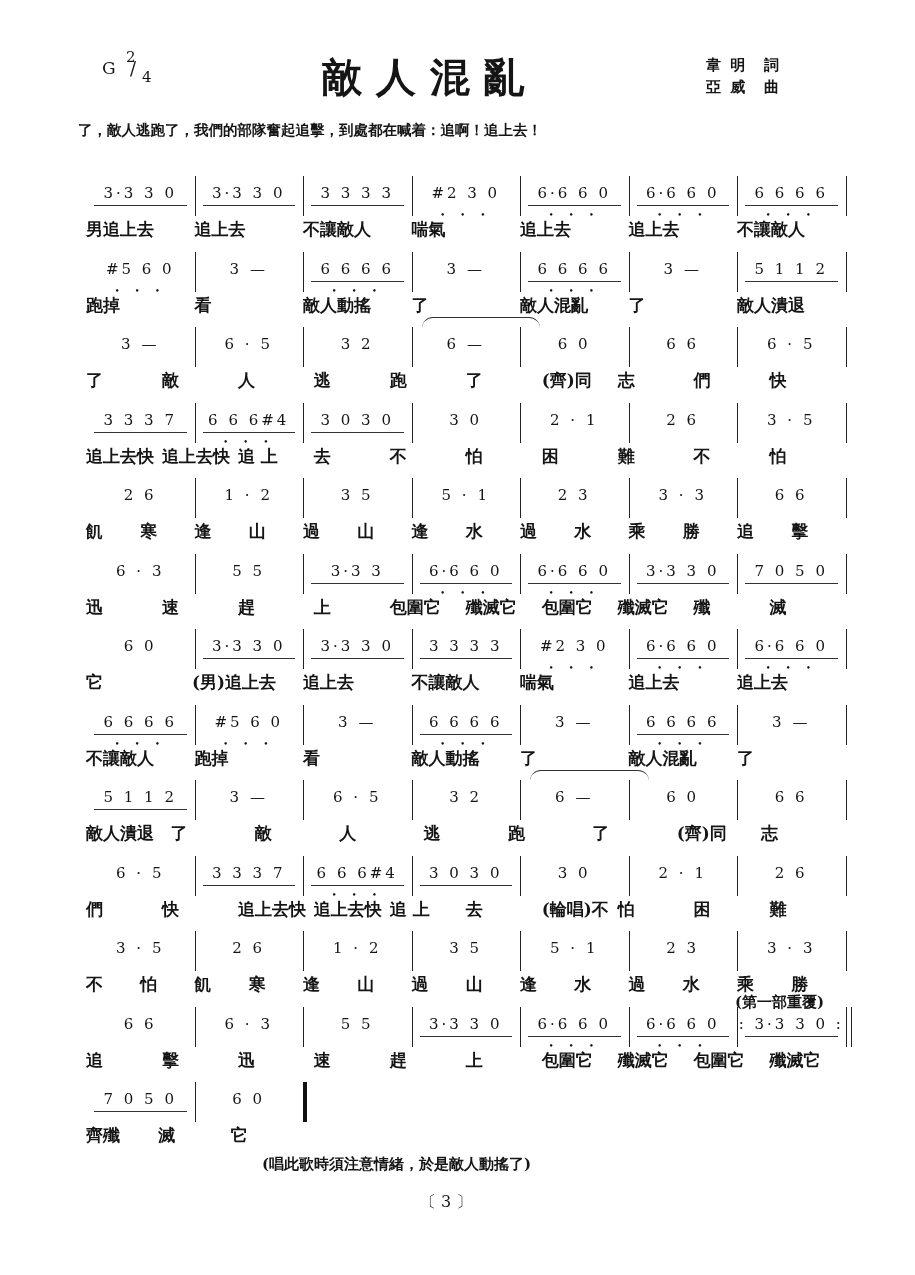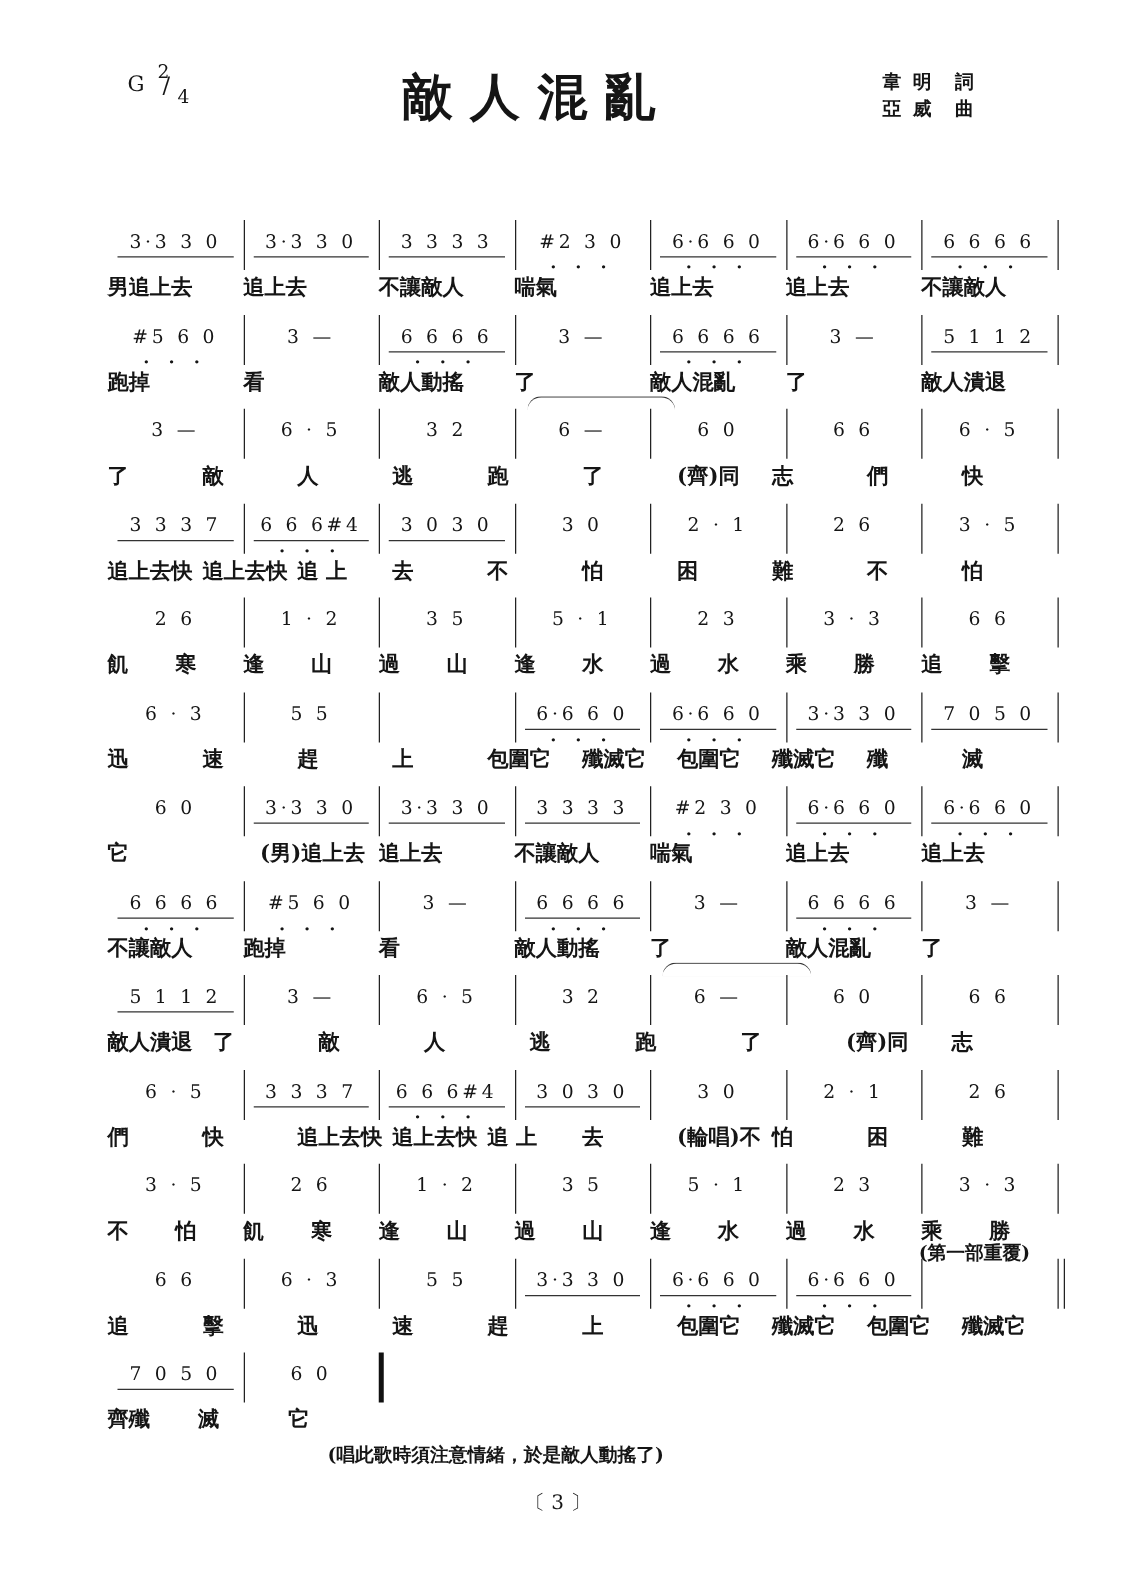--- a/index.html
+++ b/index.html
@@ -43,20 +43,21 @@
 </div>
 <div class="abs title">敵人混亂</div>
 <div class="abs credit" style="top:56px">
   <span class="who">韋 明</span><span>詞</span>
 </div>
 <div class="abs credit" style="top:78px">
   <span class="who">亞 威</span><span>曲</span>
 </div>
 
 <div class="abs intro">
+  <p class="l2">了，敵人逃跑了，我們的部隊奮起追擊，到處都在喊着：追啊！追上去！</p>
 </div>
 
 <div id="score">
     <div class="row" style="top: 172px;">
       <div class="m" style="left: 0px; width: 108.5px;">
         <span class="txt">3·3 3 0</span>
         <div class="ul"></div>
       </div>
       <div class="m" style="left: 108.5px; width: 108.5px;">
         <span class="txt">3·3 3 0</span>
@@ -282,20 +283,24 @@
       <span style="left: 705.25px;">擊</span>
     </div>
     <div class="row" style="top: 549.5px;">
       <div class="m" style="left: 0px; width: 108.5px;">
         <span class="txt">6 · 3</span>
       </div>
       <div class="m" style="left: 108.5px; width: 108.5px;">
         <span class="txt">5  5</span>
       </div>
       <div class="bar" style="left: 108.5px;"></div>
+      <div class="m" style="left: 217px; width: 108.5px;">
+        <span class="txt">3·3 3</span>
+        <div class="ul"></div>
+      </div>
       <div class="bar" style="left: 217px;"></div>
       <div class="m" style="left: 325.5px; width: 108.5px;">
         <span class="txt">6·6 6 0</span>
         <div class="ul"></div>
         <span class="dots">• • •</span>
       </div>
       <div class="bar" style="left: 325.5px;"></div>
       <div class="m" style="left: 434px; width: 108.5px;">
         <span class="txt">6·6 6 0</span>
         <div class="ul"></div>
@@ -359,21 +364,21 @@
       <div class="m" style="left: 651px; width: 108.5px;">
         <span class="txt">6·6 6 0</span>
         <div class="ul"></div>
         <span class="dots">• • •</span>
       </div>
       <div class="bar" style="left: 651px;"></div>
       <div class="bar" style="left: 759.5px;"></div>
     </div>
     <div class="lyr" style="top: 671px;">
       <span style="left: 0px;">它</span>
-      <span style="left: 122px;">(男)追上去</span>
+      <span style="left: 106px;">(男)追上去</span>
       <span style="left: 217px;">追上去</span>
       <span style="left: 325.5px;">不讓敵人</span>
       <span style="left: 434px;">喘氣</span>
       <span style="left: 542.5px;">追上去</span>
       <span style="left: 651px;">追上去</span>
     </div>
     <div class="row" style="top: 700.5px;">
       <div class="m" style="left: 0px; width: 108.5px;">
         <span class="txt">6 6 6 6</span>
         <div class="ul"></div>
@@ -575,20 +580,24 @@
         <div class="ul"></div>
         <span class="dots">• • •</span>
       </div>
       <div class="bar" style="left: 434px;"></div>
       <div class="m" style="left: 542.5px; width: 108.5px;">
         <span class="txt">6·6 6 0</span>
         <div class="ul"></div>
         <span class="dots">• • •</span>
       </div>
       <div class="bar" style="left: 542.5px;"></div>
+      <div class="m" style="left: 651px; width: 108.5px;">
+        <span class="txt">: 3·3 3 0 :</span>
+        <div class="ul"></div>
+      </div>
       <div class="bar" style="left: 651px;"></div>
       <div class="bar dbl" style="left: 759.5px;"></div>
     </div>
     <div class="lyr" style="top: 1048.5px;">
       <span style="left: 0px;">追</span>
       <span style="left: 75.95px;">擊</span>
       <span style="left: 151.9px;">迅</span>
       <span style="left: 227.85px;">速</span>
       <span style="left: 303.8px;">趕</span>
       <span style="left: 379.75px;">上</span>

